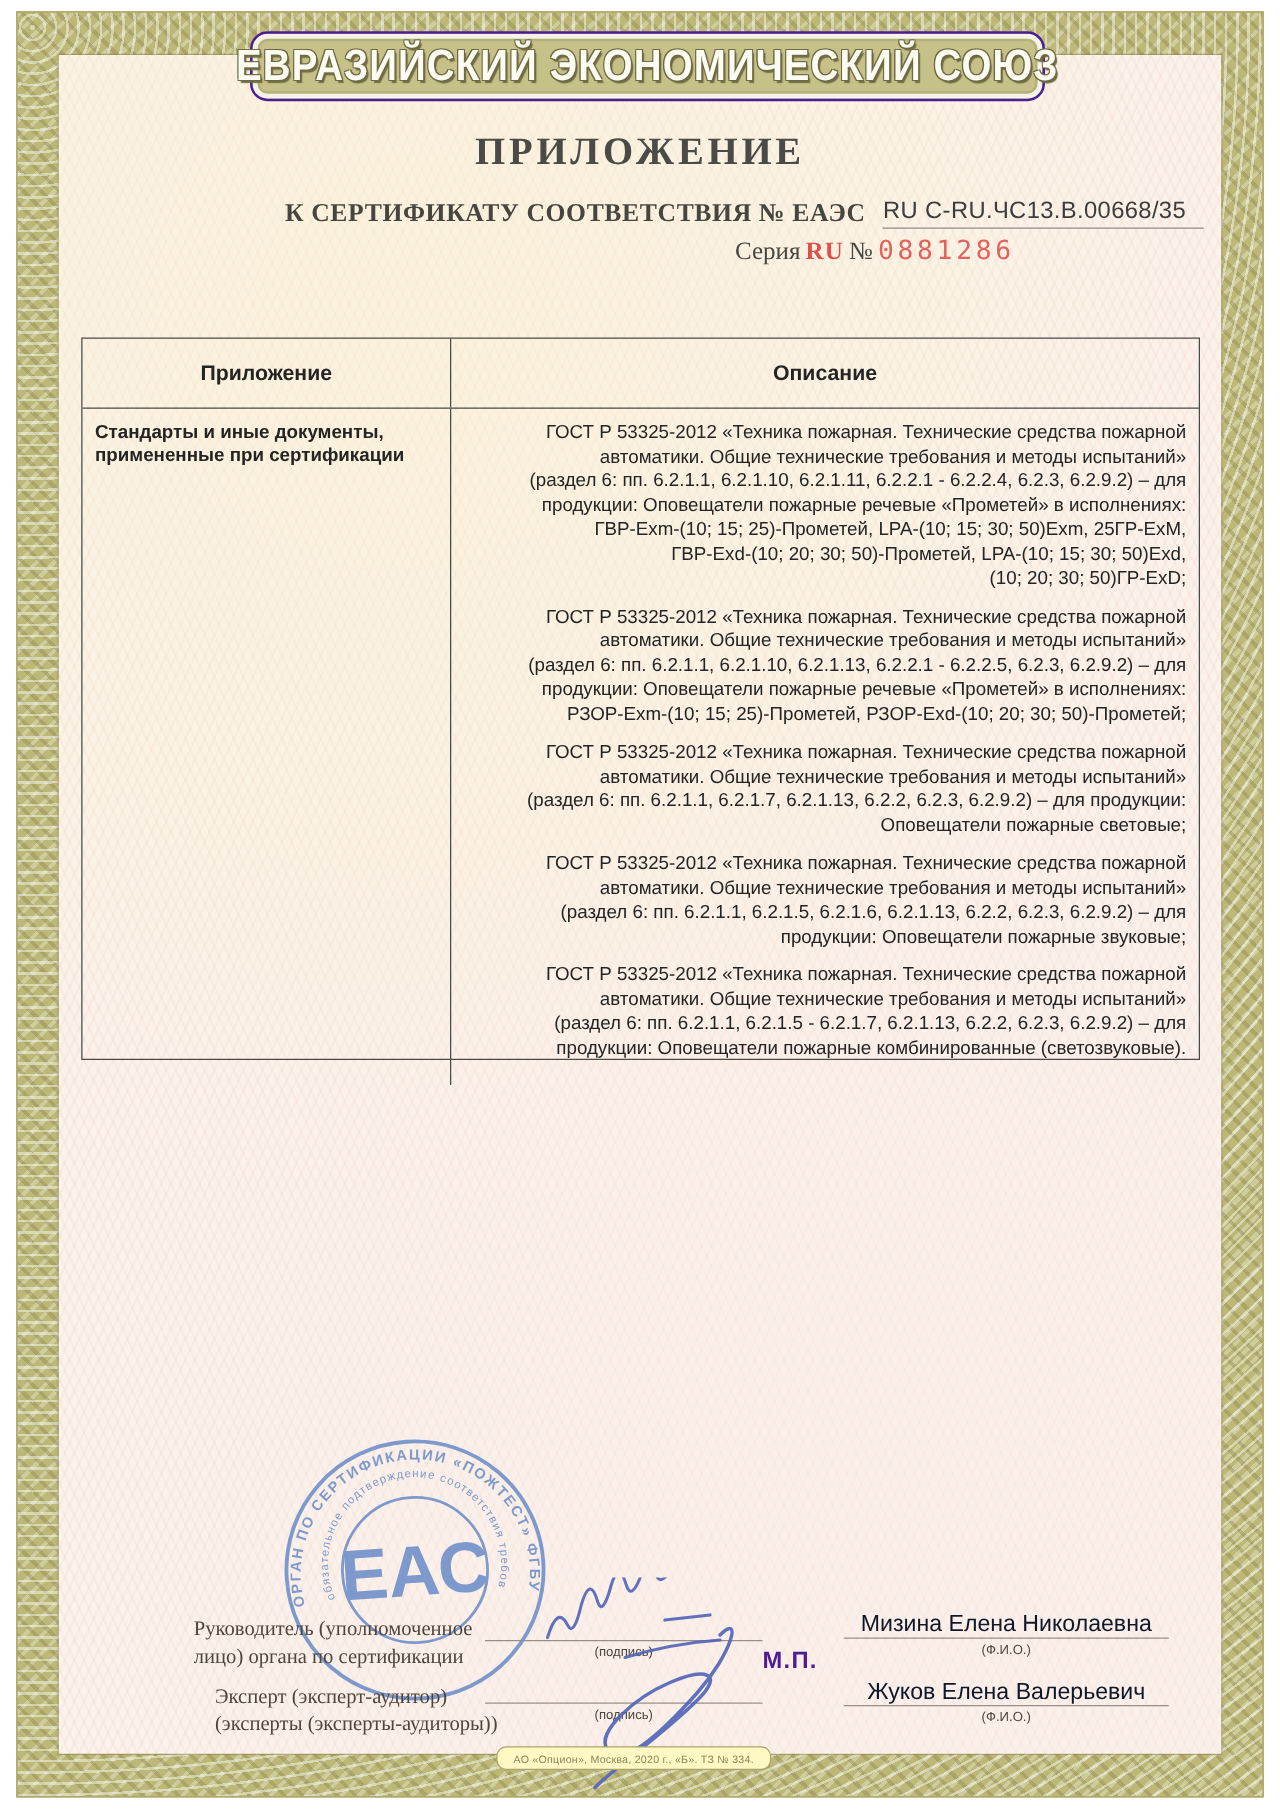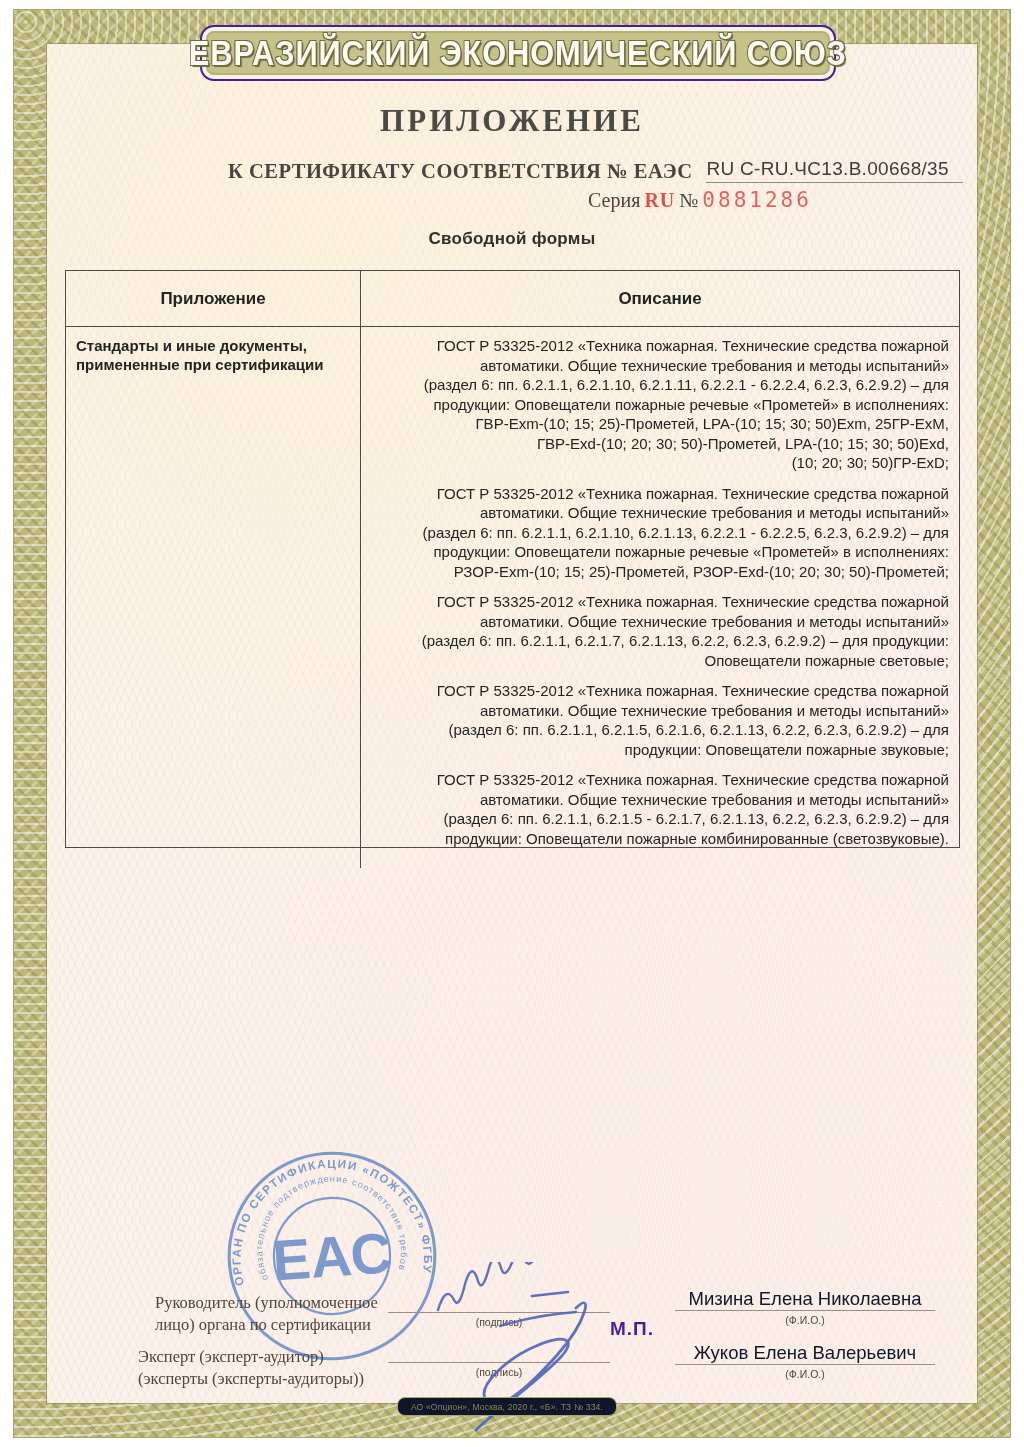--- a/index.html
+++ b/index.html
@@ -94,21 +94,21 @@
   
   .stamp{position:absolute;left:220px;top:1144px;width:224px;height:224px;opacity:.88;transform:rotate(-4deg);}
   .stamp text{fill:#6d8ec9;font-family:"Liberation Sans",sans-serif;}
   .stamp circle{stroke:#6d8ec9;}
   
   .sig-label{
     position:absolute;font-family:"Liberation Serif",serif;font-weight:normal;
     font-size:16.5px;line-height:22px;color:#4e463c;white-space:pre-line;
   }
   .lbl-head{left:155px;top:1292px;width:270px;}
-  .lbl-expert{left:138px;top:1346px;width:280px;}
+  .lbl-expert{left:172px;top:1346px;width:280px;}
   .sig-line{position:absolute;border-bottom:1px solid #9a8f88;}
   .line-sign1{left:388px;top:1290px;width:222px;height:22px;}
   .line-sign2{left:388px;top:1340px;width:222px;height:22px;}
   .line-name1{left:675px;top:1288px;width:260px;height:22px;text-align:center;}
   .line-name2{left:675px;top:1342px;width:260px;height:22px;text-align:center;}
   .caption{
     position:absolute;font-size:10.5px;color:#4e463c;text-align:center;
     font-family:"Liberation Sans",sans-serif;
   }
   .cap-sign1{left:388px;top:1316px;width:222px;}
@@ -121,21 +121,21 @@
   }
   .fio-name{
     position:absolute;font-size:18.5px;color:#0f172a;text-align:center;white-space:nowrap;
   }
   .name1{left:675px;top:1288px;width:260px;}
   .name2{left:675px;top:1342px;width:260px;}
   .autograph{position:absolute;left:380px;top:1262px;width:290px;height:170px;pointer-events:none;}
   .autograph path{stroke:#4f63b8;fill:none;stroke-linecap:round;opacity:.9;}
   .imprint{
     position:absolute;left:397px;top:1397px;width:218px;height:17px;
-    background:#0f172a;border:1px solid #a9a468;border-radius:8px;
+    background:#fef9c3;border:1px solid #a9a468;border-radius:8px;
     display:flex;align-items:center;justify-content:center;
     font-size:8.5px;color:#8b8657;letter-spacing:.2px;white-space:nowrap;
   }
 </style>
 </head>
 <body>
 
 <div class="page">
   <div class="frame"></div>
   <div class="inner"></div>
@@ -151,21 +151,20 @@
     <span class="number">RU C-RU.ЧС13.В.00668/35</span>
   </div>
 
   <div class="series-line">
     <span>Серия</span>
     <span class="ru">RU</span>
     <span>№</span>
     <span class="num">0881286</span>
   </div>
 
-  <div class="form-type">Свободной формы</div>
 
   <div class="cert-table">
     <div class="t-head">
       <div class="th col-l">Приложение</div>
       <div class="th col-r">Описание</div>
     </div>
     <div class="t-body">
       <div class="td-left col-l">Стандарты и иные документы,
 примененные при сертификации</div>
       <div class="td-right col-r">

